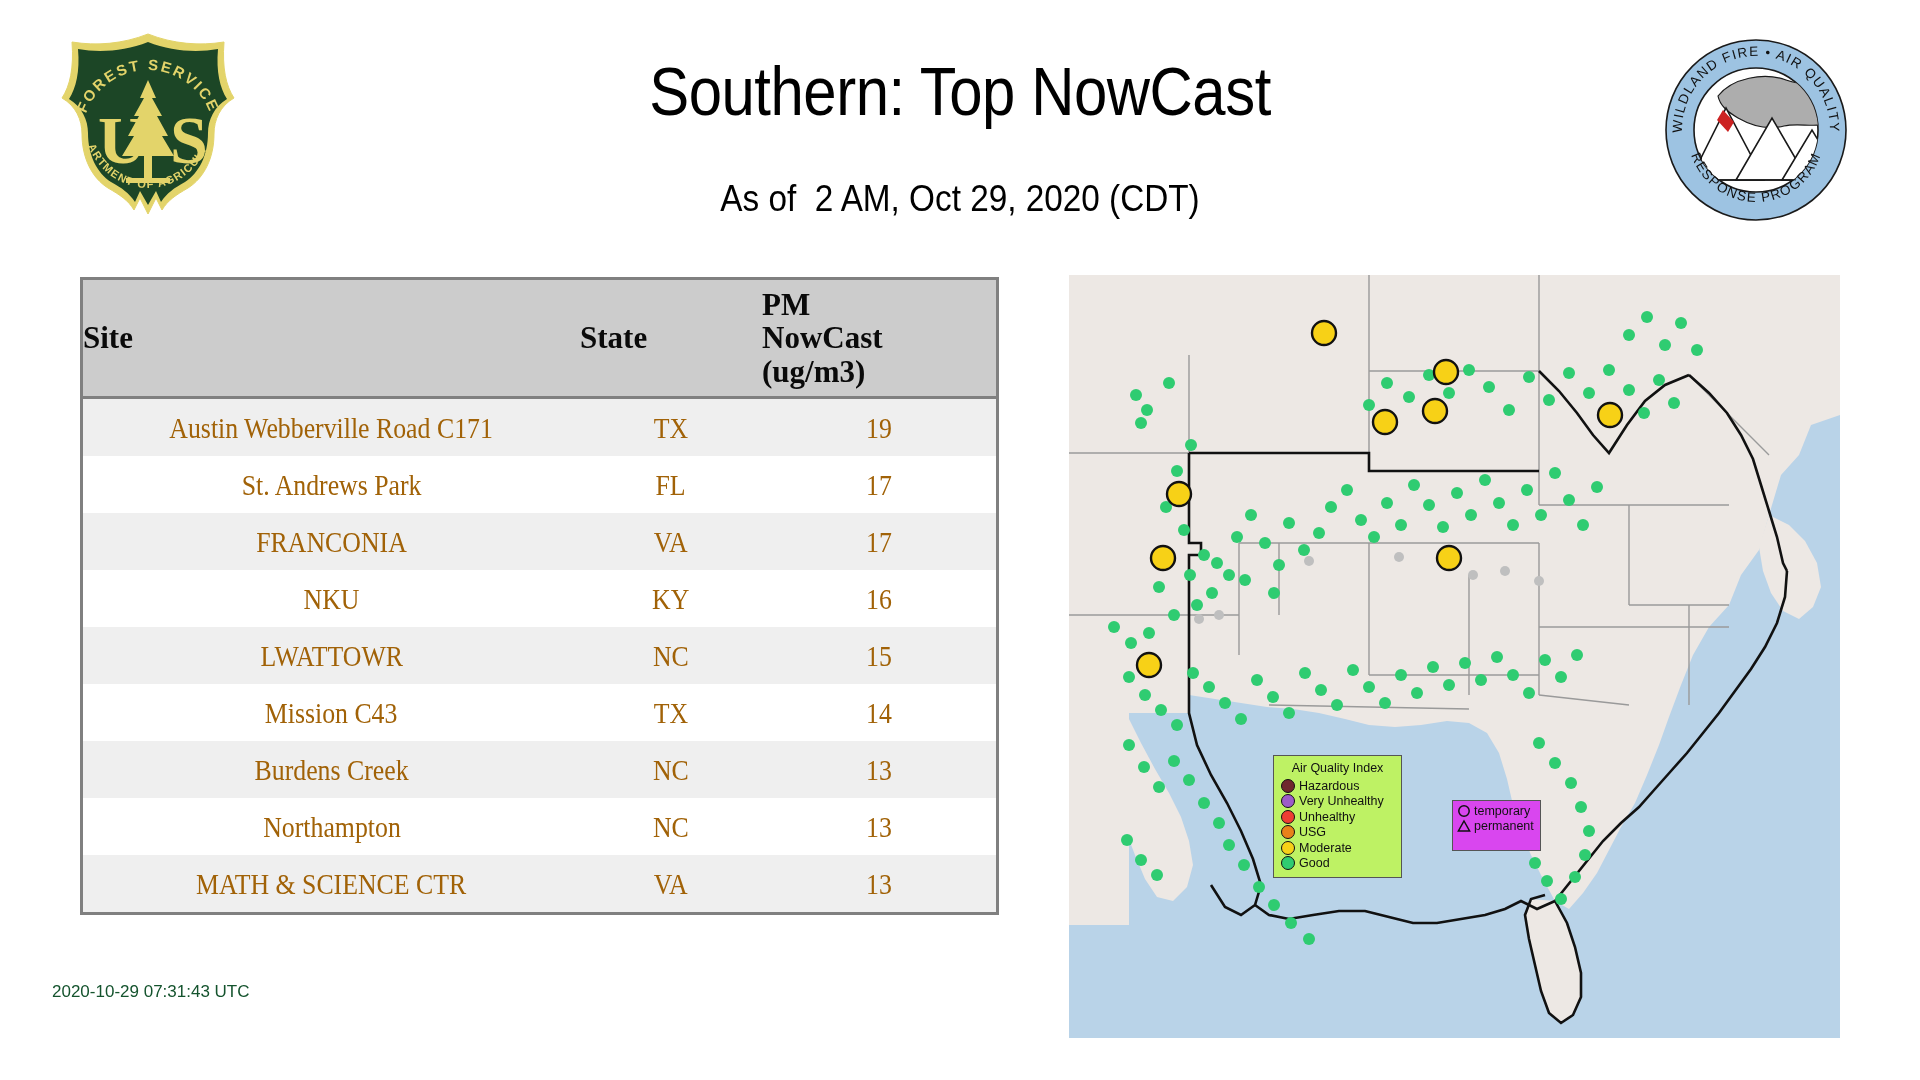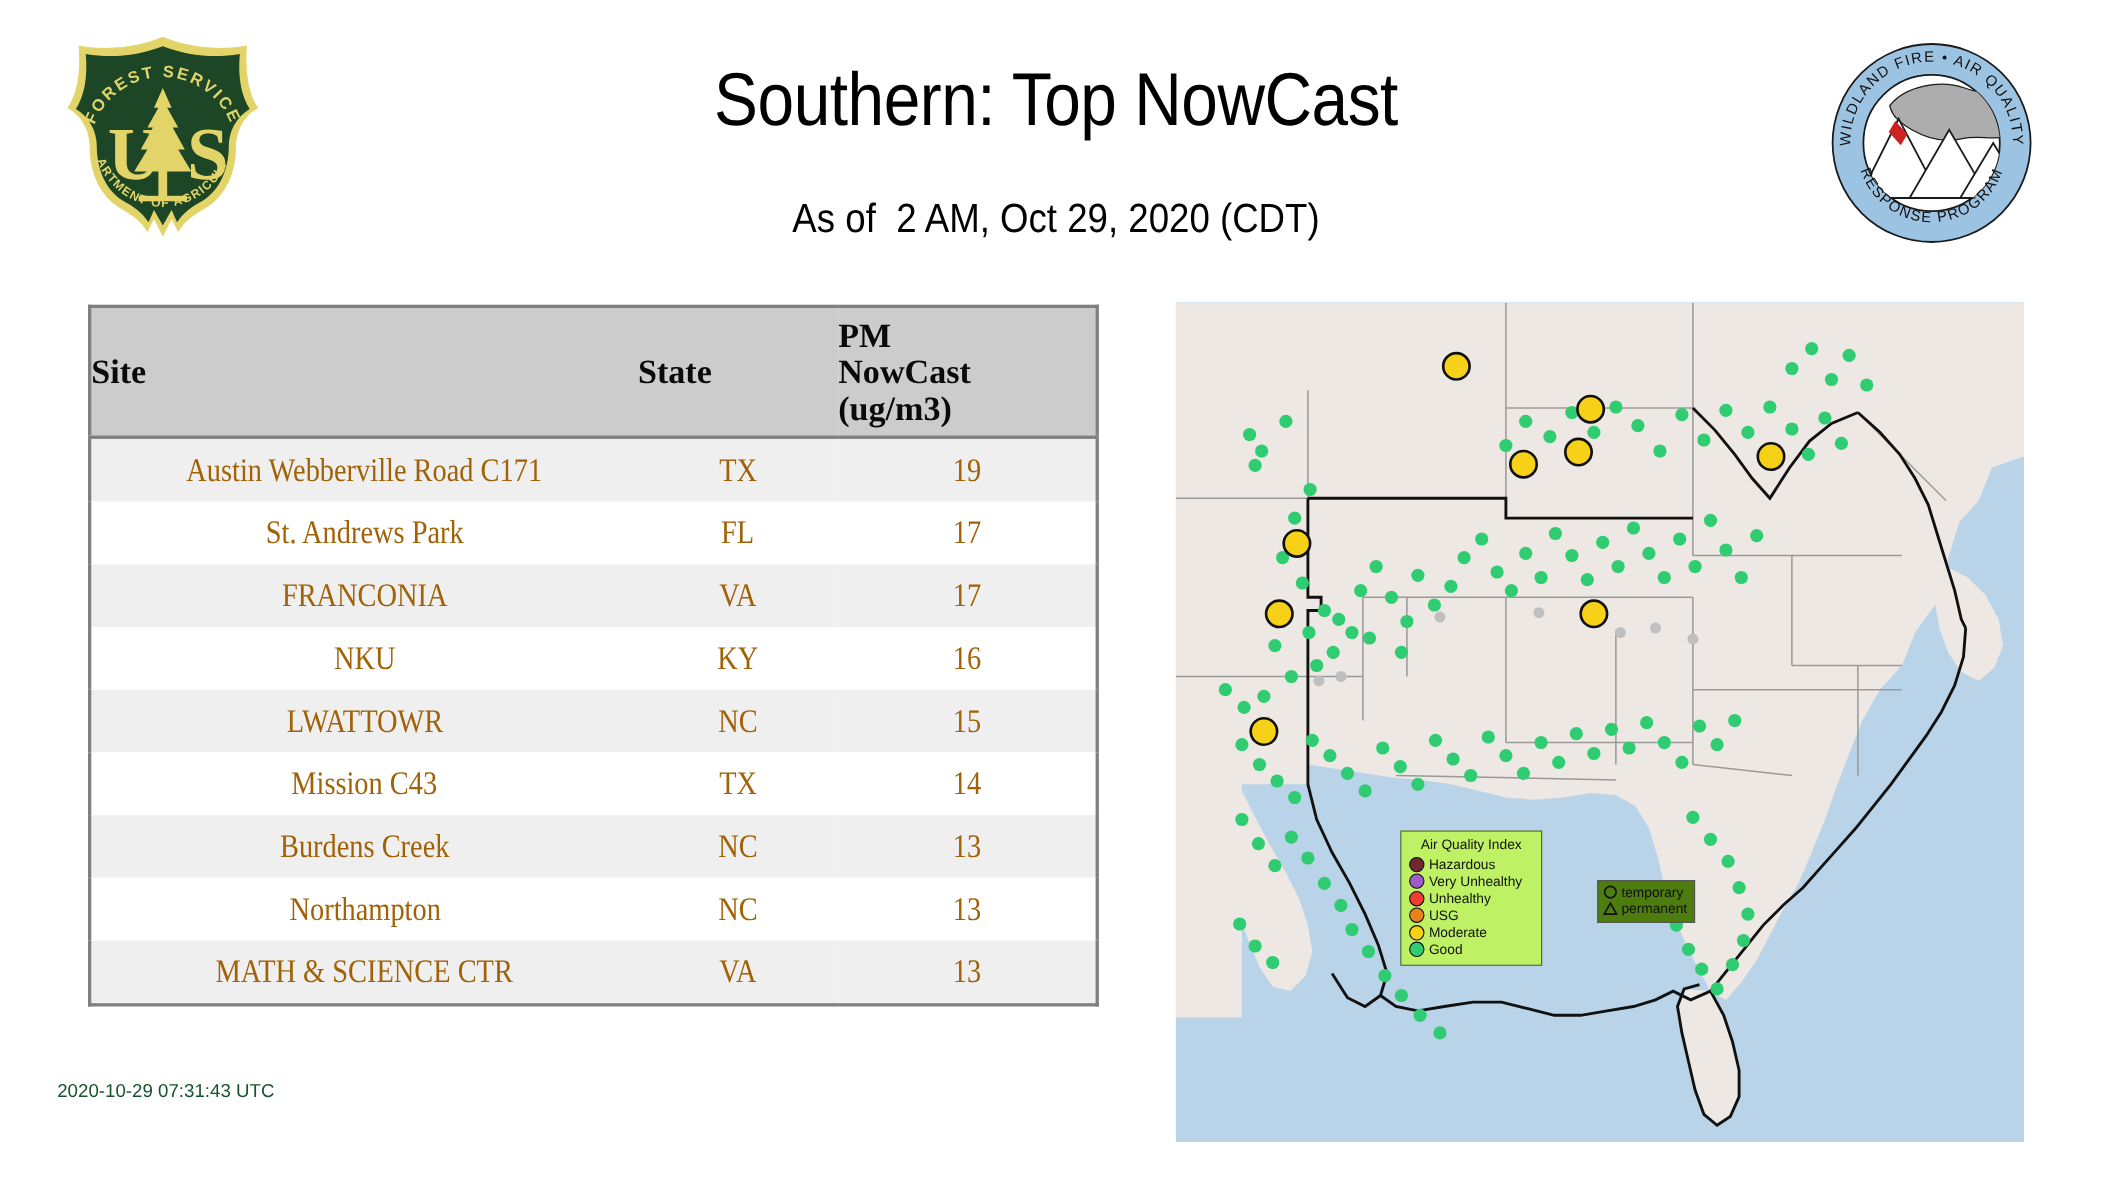--- a/index.html
+++ b/index.html
@@ -110,22 +110,22 @@
     width: 12px; height: 12px; border-radius: 50%;
     border: 1.4px solid #111; flex: none;
   }
   #aqi-legend .legend-label {
     font-family: "Liberation Sans", sans-serif;
     font-size: 12.5px; color: #111; white-space: nowrap;
   }
 
   #marker-legend {
     position: absolute; left: 1452px; top: 800px;
-    background: #4d7c0f; border: 1.5px solid #555;
-    padding: 3px 6px 4px 4px;
+    background: #d946ef; border: 1.5px solid #555;
+    padding: 3px 6px 16px 4px;
     display: flex; align-items: flex-end; gap: 3px;
   }
   #marker-legend .glyph-col { display: flex; flex-direction: column; align-items: center; }
   #marker-legend .txt-col { display: flex; flex-direction: column; }
   #marker-legend .mk-label {
     font-family: "Liberation Sans", sans-serif;
     font-size: 12.5px; color: #111; line-height: 15px; white-space: nowrap;
   }
 
   

